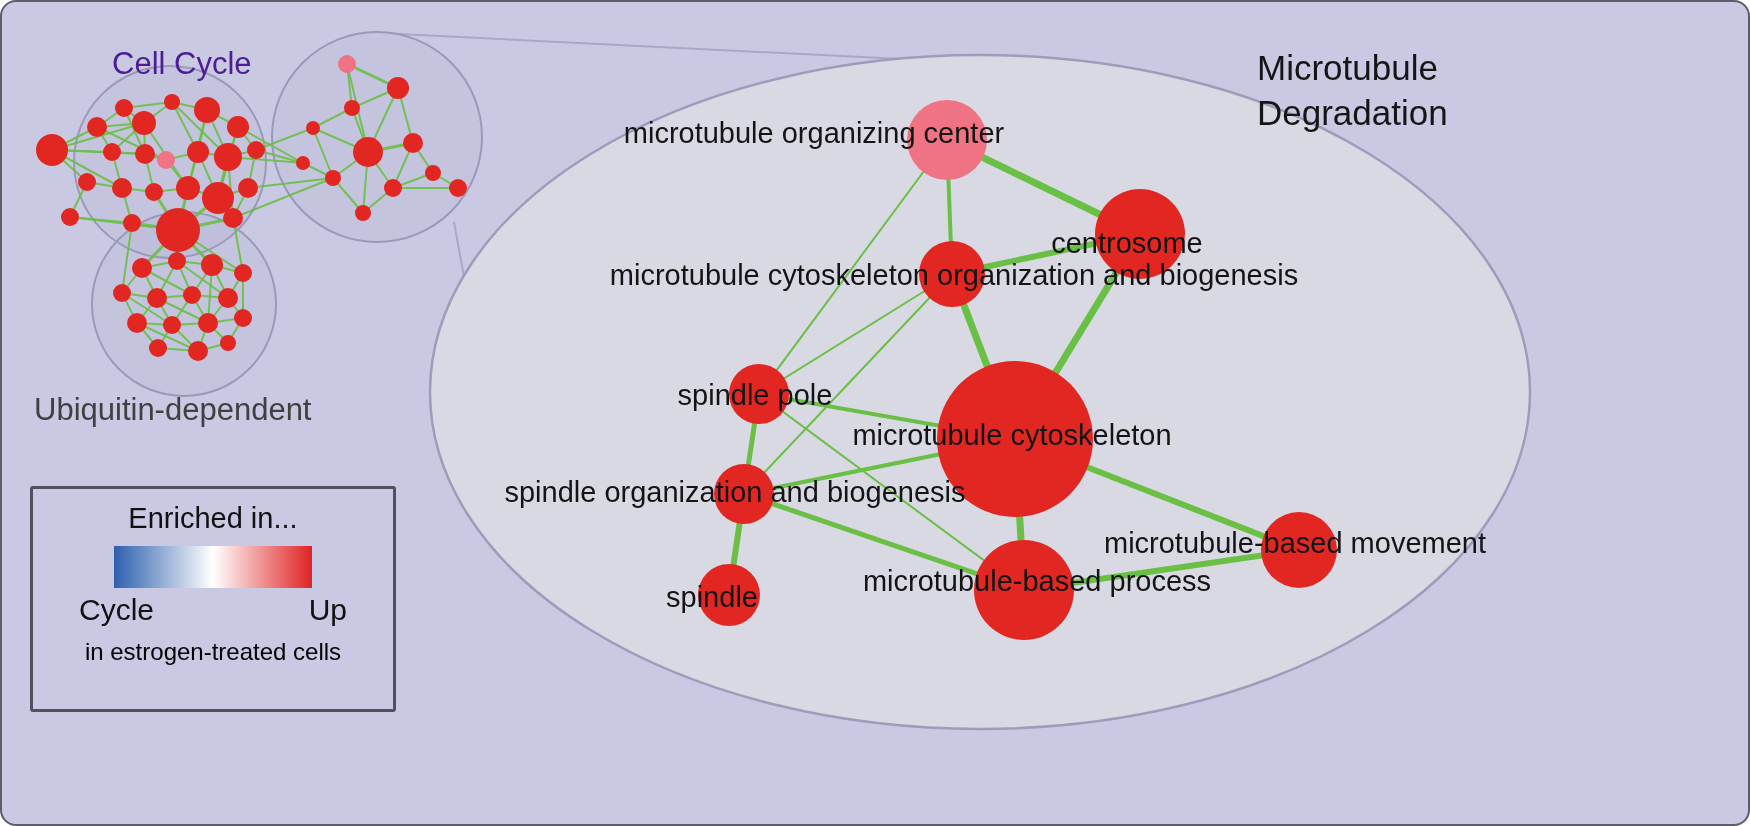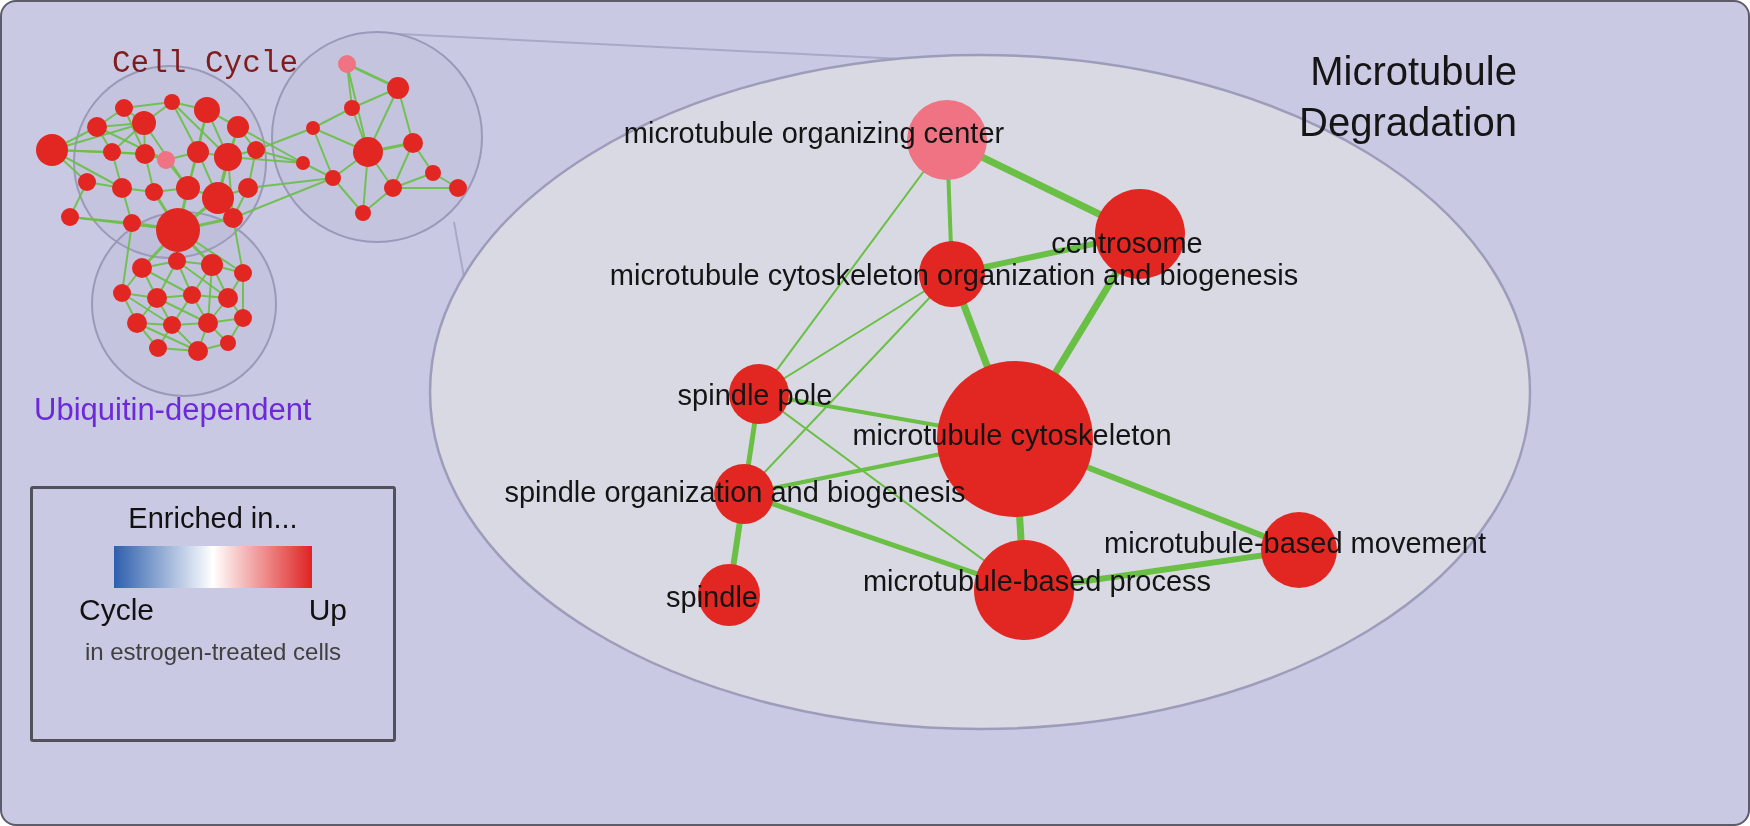--- a/index.html
+++ b/index.html
@@ -2,31 +2,31 @@
 <html><head>
 <meta charset="utf-8">
 <style>
   html,body{margin:0;padding:0;background:#ffffff;font-family:"Liberation Sans",sans-serif;}
   .canvas{
     position:relative;width:1750px;height:826px;box-sizing:border-box;
     background:#c9c9e3;border:2px solid #5c5c6b;border-radius:16px;overflow:hidden;
   }
   svg{position:absolute;left:0;top:0;}
   .lbl{position:absolute;color:#111;}
-  .cell-cycle{left:110px;top:44px;font-size:31px;color:#7f1d1d;font-family:Liberation Mono, monospace;}
-  .mt-title{left:1255px;top:44px;width:260px;text-align:right;font-size:40px;line-height:1.28;color:#151515;}
-  .ubiq{left:32px;top:388px;font-size:31px;line-height:1.28;color:#6d28d9;}
+  .cell-cycle{left:110px;top:44px;font-size:31px;color:#4c1d95;}
+  .mt-title{left:1255px;top:44px;width:260px;text-align:left;font-size:35px;line-height:1.28;color:#151515;}
+  .ubiq{left:32px;top:388px;font-size:31px;line-height:1.28;color:#404040;}
   .legend{
-    position:absolute;left:28px;top:484px;width:366px;height:256px;box-sizing:border-box;
+    position:absolute;left:28px;top:484px;width:366px;height:226px;box-sizing:border-box;
     border:3px solid #51515d;border-radius:3px;display:flex;flex-direction:column;align-items:center;
   }
   .legend-title{font-size:29px;margin-top:13px;color:#111;}
   .gradient-bar{width:198px;height:42px;margin-top:11px;}
   .scale-row{width:268px;display:flex;justify-content:space-between;font-size:30px;margin-top:5px;color:#111;}
-  .legend-caption{font-size:24px;margin-top:9px;line-height:1.3;text-align:center;color:#404040;}
+  .legend-caption{font-size:24px;margin-top:9px;line-height:1.3;text-align:center;color:#000000;}
 </style>
 </head>
 <body>
 
 <div class="canvas">
   <svg id="net-svg" width="1750" height="826" viewBox="0 0 1750 826">
     <g id="g-callouts">
         <line x1="397" y1="32" x2="900" y2="57" stroke="#a9a9c6" stroke-width="2"></line>
         <line x1="452" y1="220" x2="516" y2="572" stroke="#a9a9c6" stroke-width="2"></line>
       </g>

